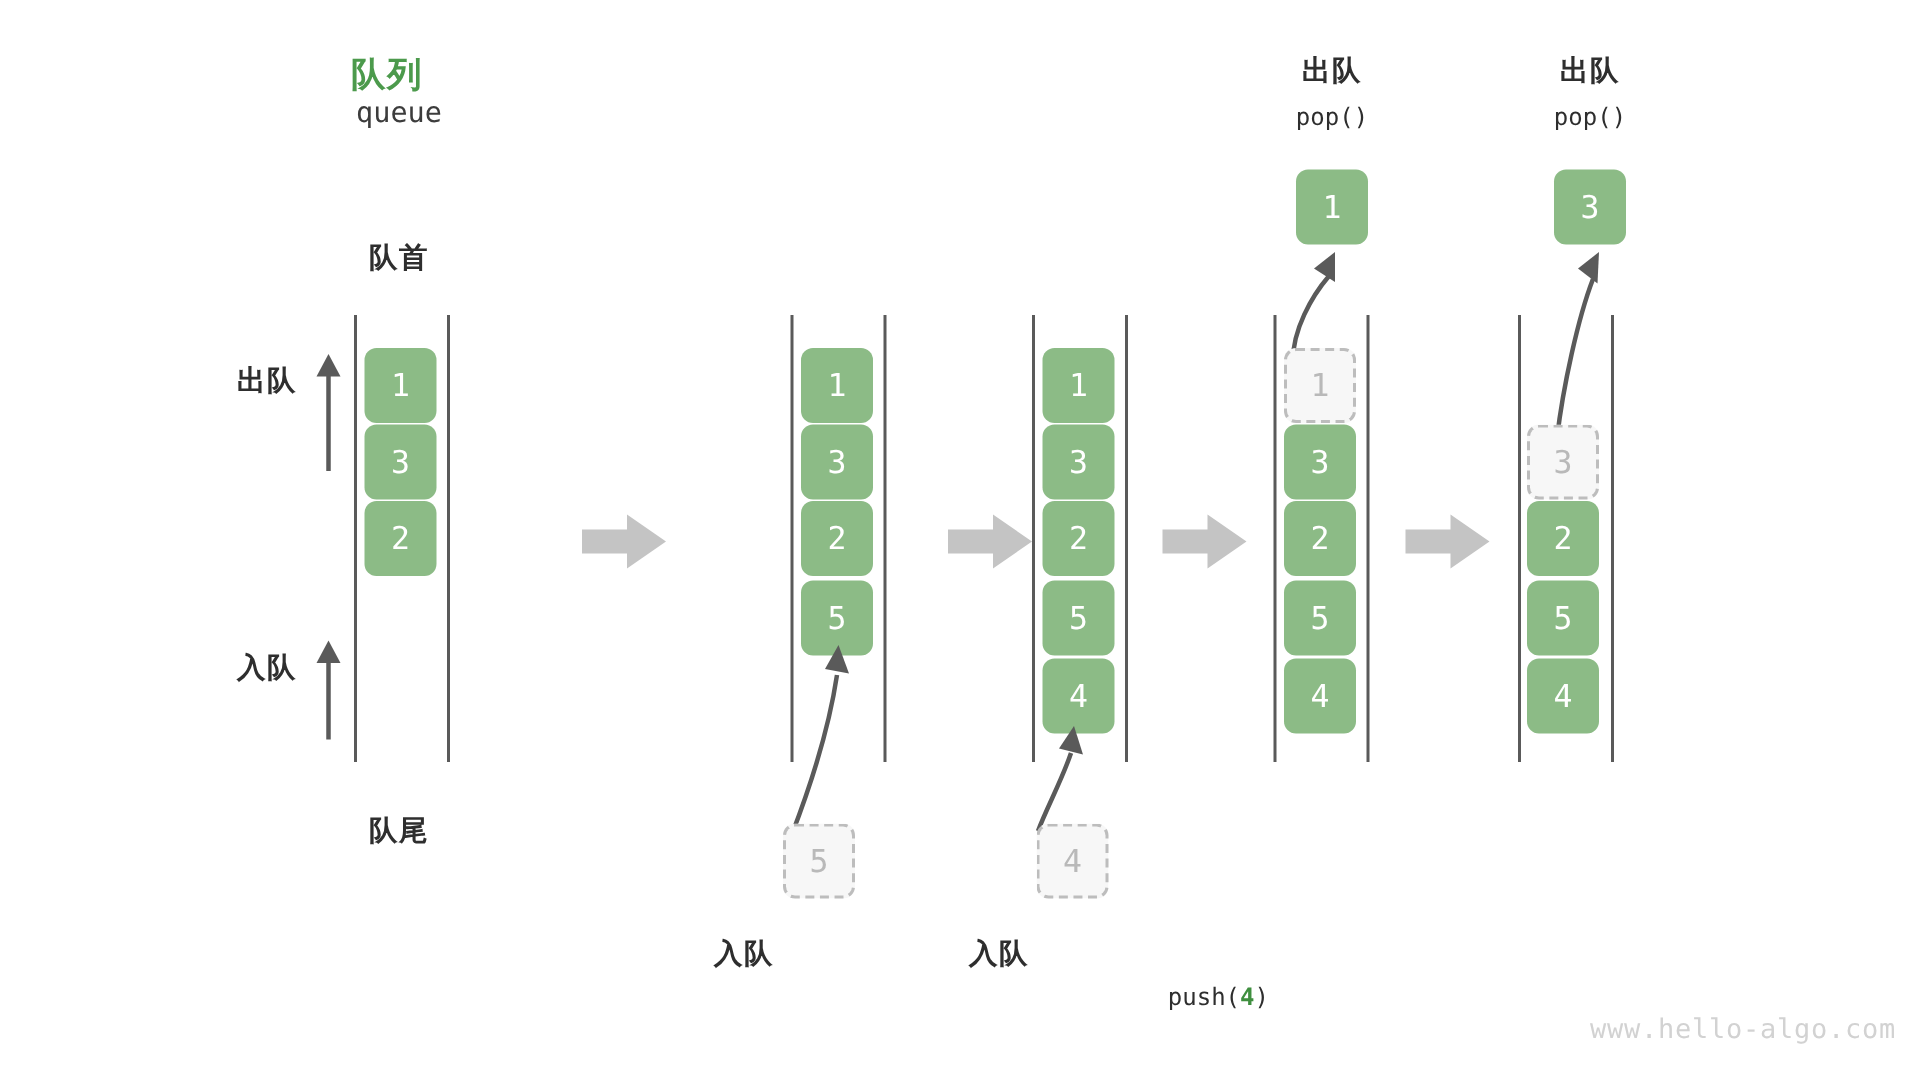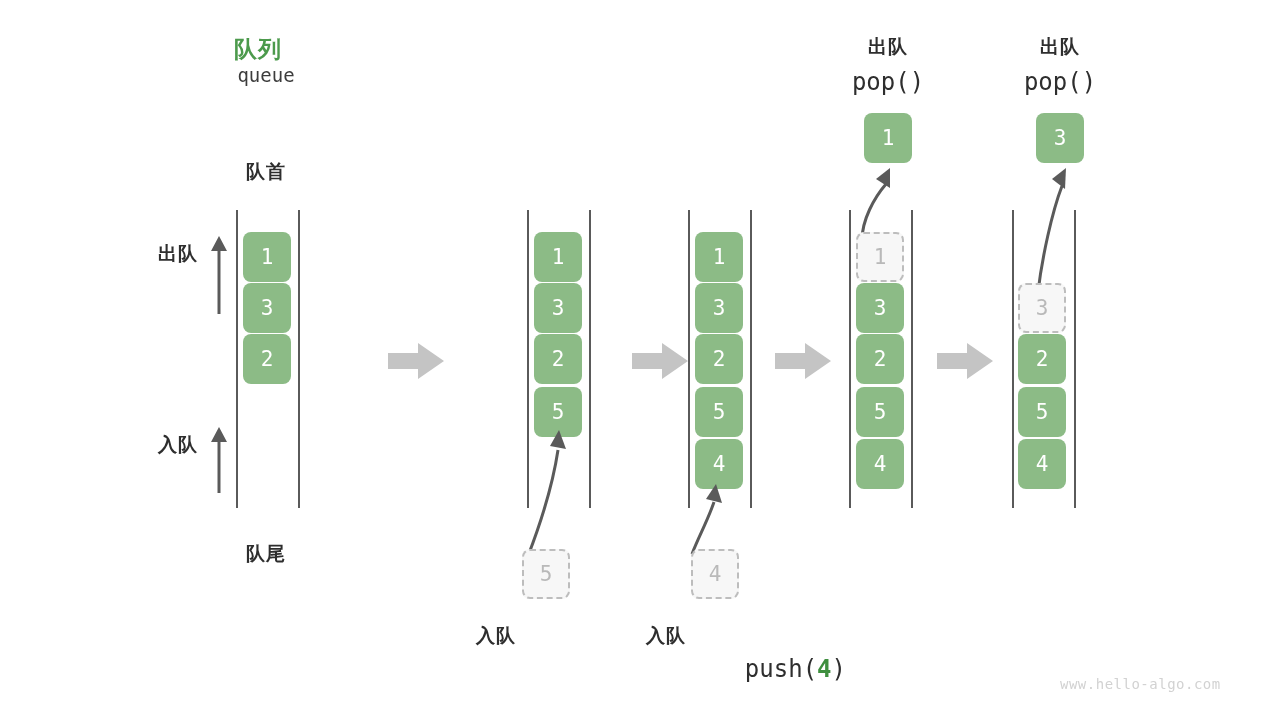--- a/index.html
+++ b/index.html
@@ -36,21 +36,21 @@
   }
   .op-cn {
     font-size: 19px;
     font-weight: bold;
     color: #2e2e2e;
     text-align: center;
     letter-spacing: 1px;
   }
   .op-code {
     font-family: "DejaVu Sans Mono", "Liberation Mono", monospace;
-    font-size: 24px;
+    font-size: 16px;
     color: #2e2e2e;
     text-align: center;
     white-space: pre;
   }
   .op-code .arg { color: #3f8f3f; font-weight: bold; }
 
   .side-label {
     font-size: 19px;
     font-weight: bold;
     color: #2e2e2e;
@@ -89,21 +89,21 @@
   }
   .cell.ghost {
     background: #f7f7f7;
     color: #b9b9b9;
     border: 2px dashed #bdbdbd;
   }
 
   
   .watermark {
     font-family: "DejaVu Sans Mono", "Liberation Mono", monospace;
-    font-size: 14px;
+    font-size: 18px;
     color: #d2d2d2;
     letter-spacing: 0.5px;
     white-space: nowrap;
   }
   svg { overflow: visible; }
 </style>
 </head>
 <body>
 
 <div id="canvas">

